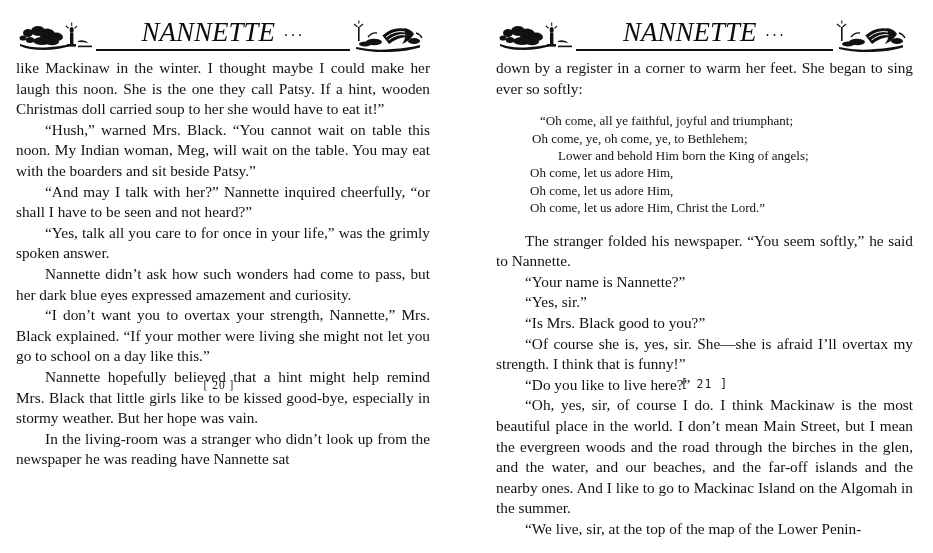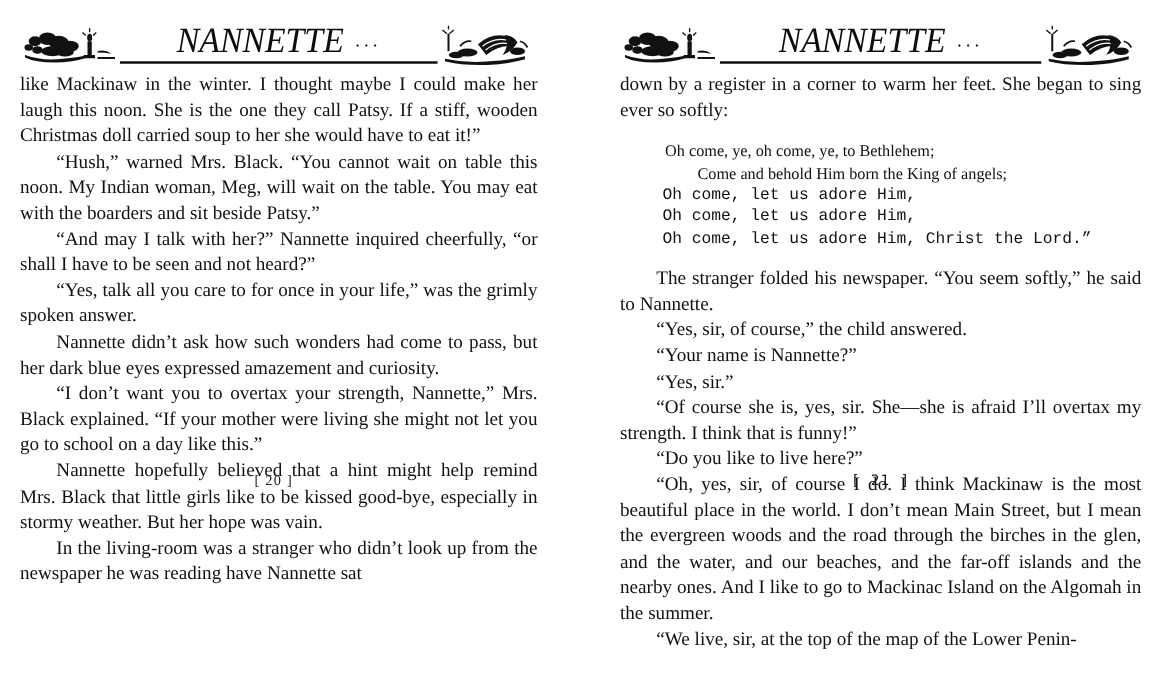--- a/index.html
+++ b/index.html
@@ -110,21 +110,21 @@
     line-height: 17.4px;
     text-align: left;
   }
   .verse .line {
     white-space: nowrap;
     display: block;
   }
   .verse .i0 { padding-left: 44px; }
   .verse .i1 { padding-left: 36px; font-family: Liberation Serif, serif; }
   .verse .i2 { padding-left: 62px; }
-  .verse .i3 { padding-left: 34px; font-family: Liberation Mono, monospace; }
+  .verse .i3 { padding-left: 34px; }
 
   
   .folio {
     position: absolute;
     bottom: 10px;
     left: 0;
     right: 0;
     text-align: center;
     font-family: "DejaVu Sans Mono", "Liberation Mono", monospace;
     font-size: 11.5px;
@@ -183,21 +183,21 @@
             <ellipse cx="13" cy="27" rx="6" ry="2.6"></ellipse>
             <ellipse cx="62" cy="24" rx="6" ry="3"></ellipse>
             <path d="M4 30 q18 4 36 2 q16 -1 28 -4 l0 2.4 q-14 4 -30 4.6 q-20 0.6 -34 -3 z"></path>
             <path d="M16 20 q4 -5 9 -4 M64 16 q4 1 6 5" stroke="#111111" stroke-width="1.4" fill="none"></path>
           </g>
         </svg>
       </div>
     </div>
 
     <div class="column">
-      <p class="cont">like Mackinaw in the winter.  I thought maybe I could make her laugh this noon.  She is the one they call Patsy. If a stiff, wooden Christmas doll carried soup to her she would have to eat it!”</p>
+      <p class="cont">like Mackinaw in the winter.  I thought maybe I could make her laugh this noon.  She is the one they call Patsy. If a hint, wooden Christmas doll carried soup to her she would have to eat it!”</p>
       <p>“Hush,” warned Mrs. Black.  “You cannot wait on table this noon.  My Indian woman, Meg, will wait on the table.  You may eat with the boarders and sit beside Patsy.”</p>
       <p>“And may I talk with her?” Nannette inquired cheerfully, “or shall I have to be seen and not heard?”</p>
       <p>“Yes, talk all you care to for once in your life,” was the grimly spoken answer.</p>
       <p>Nannette didn’t ask how such wonders had come to pass, but her dark blue eyes expressed amazement and curiosity.</p>
       <p>“I don’t want you to overtax your strength, Nannette,” Mrs. Black explained.  “If your mother were living she might not let you go to school on a day like this.”</p>
       <p>Nannette hopefully believed that a hint might help remind Mrs. Black that little girls like to be kissed good-bye, especially in stormy weather. But her hope was vain.</p>
       <p>In the living-room was a stranger who didn’t look up from the newspaper he was reading have Nannette sat</p>
     </div>
 
     <div class="folio">[ 20 ]</div>
@@ -250,31 +250,32 @@
             <path d="M16 20 q4 -5 9 -4 M64 16 q4 1 6 5" stroke="#111111" stroke-width="1.4" fill="none"></path>
           </g>
         </svg>
       </div>
     </div>
 
     <div class="column">
       <p class="cont">down by a register in a corner to warm her feet.  She began to sing ever so softly:</p>
 
       <div class="verse">
+        <span class="line i0">“Oh come, all ye faithful, joyful and triumphant;</span>
         <span class="line i1">Oh come, ye, oh come, ye, to Bethlehem;</span>
-        <span class="line i2">Come and behold Him born the King of angels;</span>
+        <span class="line i2">Lower and behold Him born the King of angels;</span>
         <span class="line i3">Oh come, let us adore Him,</span>
         <span class="line i3">Oh come, let us adore Him,</span>
         <span class="line i3">Oh come, let us adore Him, Christ the Lord.”</span>
       </div>
 
       <p>The stranger folded his newspaper.  “You seem softly,” he said to Nannette.</p>
-      <p>“Yes, sir, of course,” the child answered.</p>
       <p>“Your name is Nannette?”</p>
       <p>“Yes, sir.”</p>
+      <p>“Is Mrs. Black good to you?”</p>
       <p>“Of course she is, yes, sir.  She—she is afraid I’ll overtax my strength.  I think that is funny!”</p>
       <p>“Do you like to live here?”</p>
       <p>“Oh, yes, sir, of course I do.  I think Mackinaw is the most beautiful place in the world.  I don’t mean Main Street, but I mean the evergreen woods and the road through the birches in the glen, and the water, and our beaches, and the far-off islands and the nearby ones.  And I like to go to Mackinac Island on the Algomah in the summer.</p>
       <p>“We live, sir, at the top of the map of the Lower Penin-</p>
     </div>
 
     <div class="folio">[ 21 ]</div>
   </div>
 
 </div>

